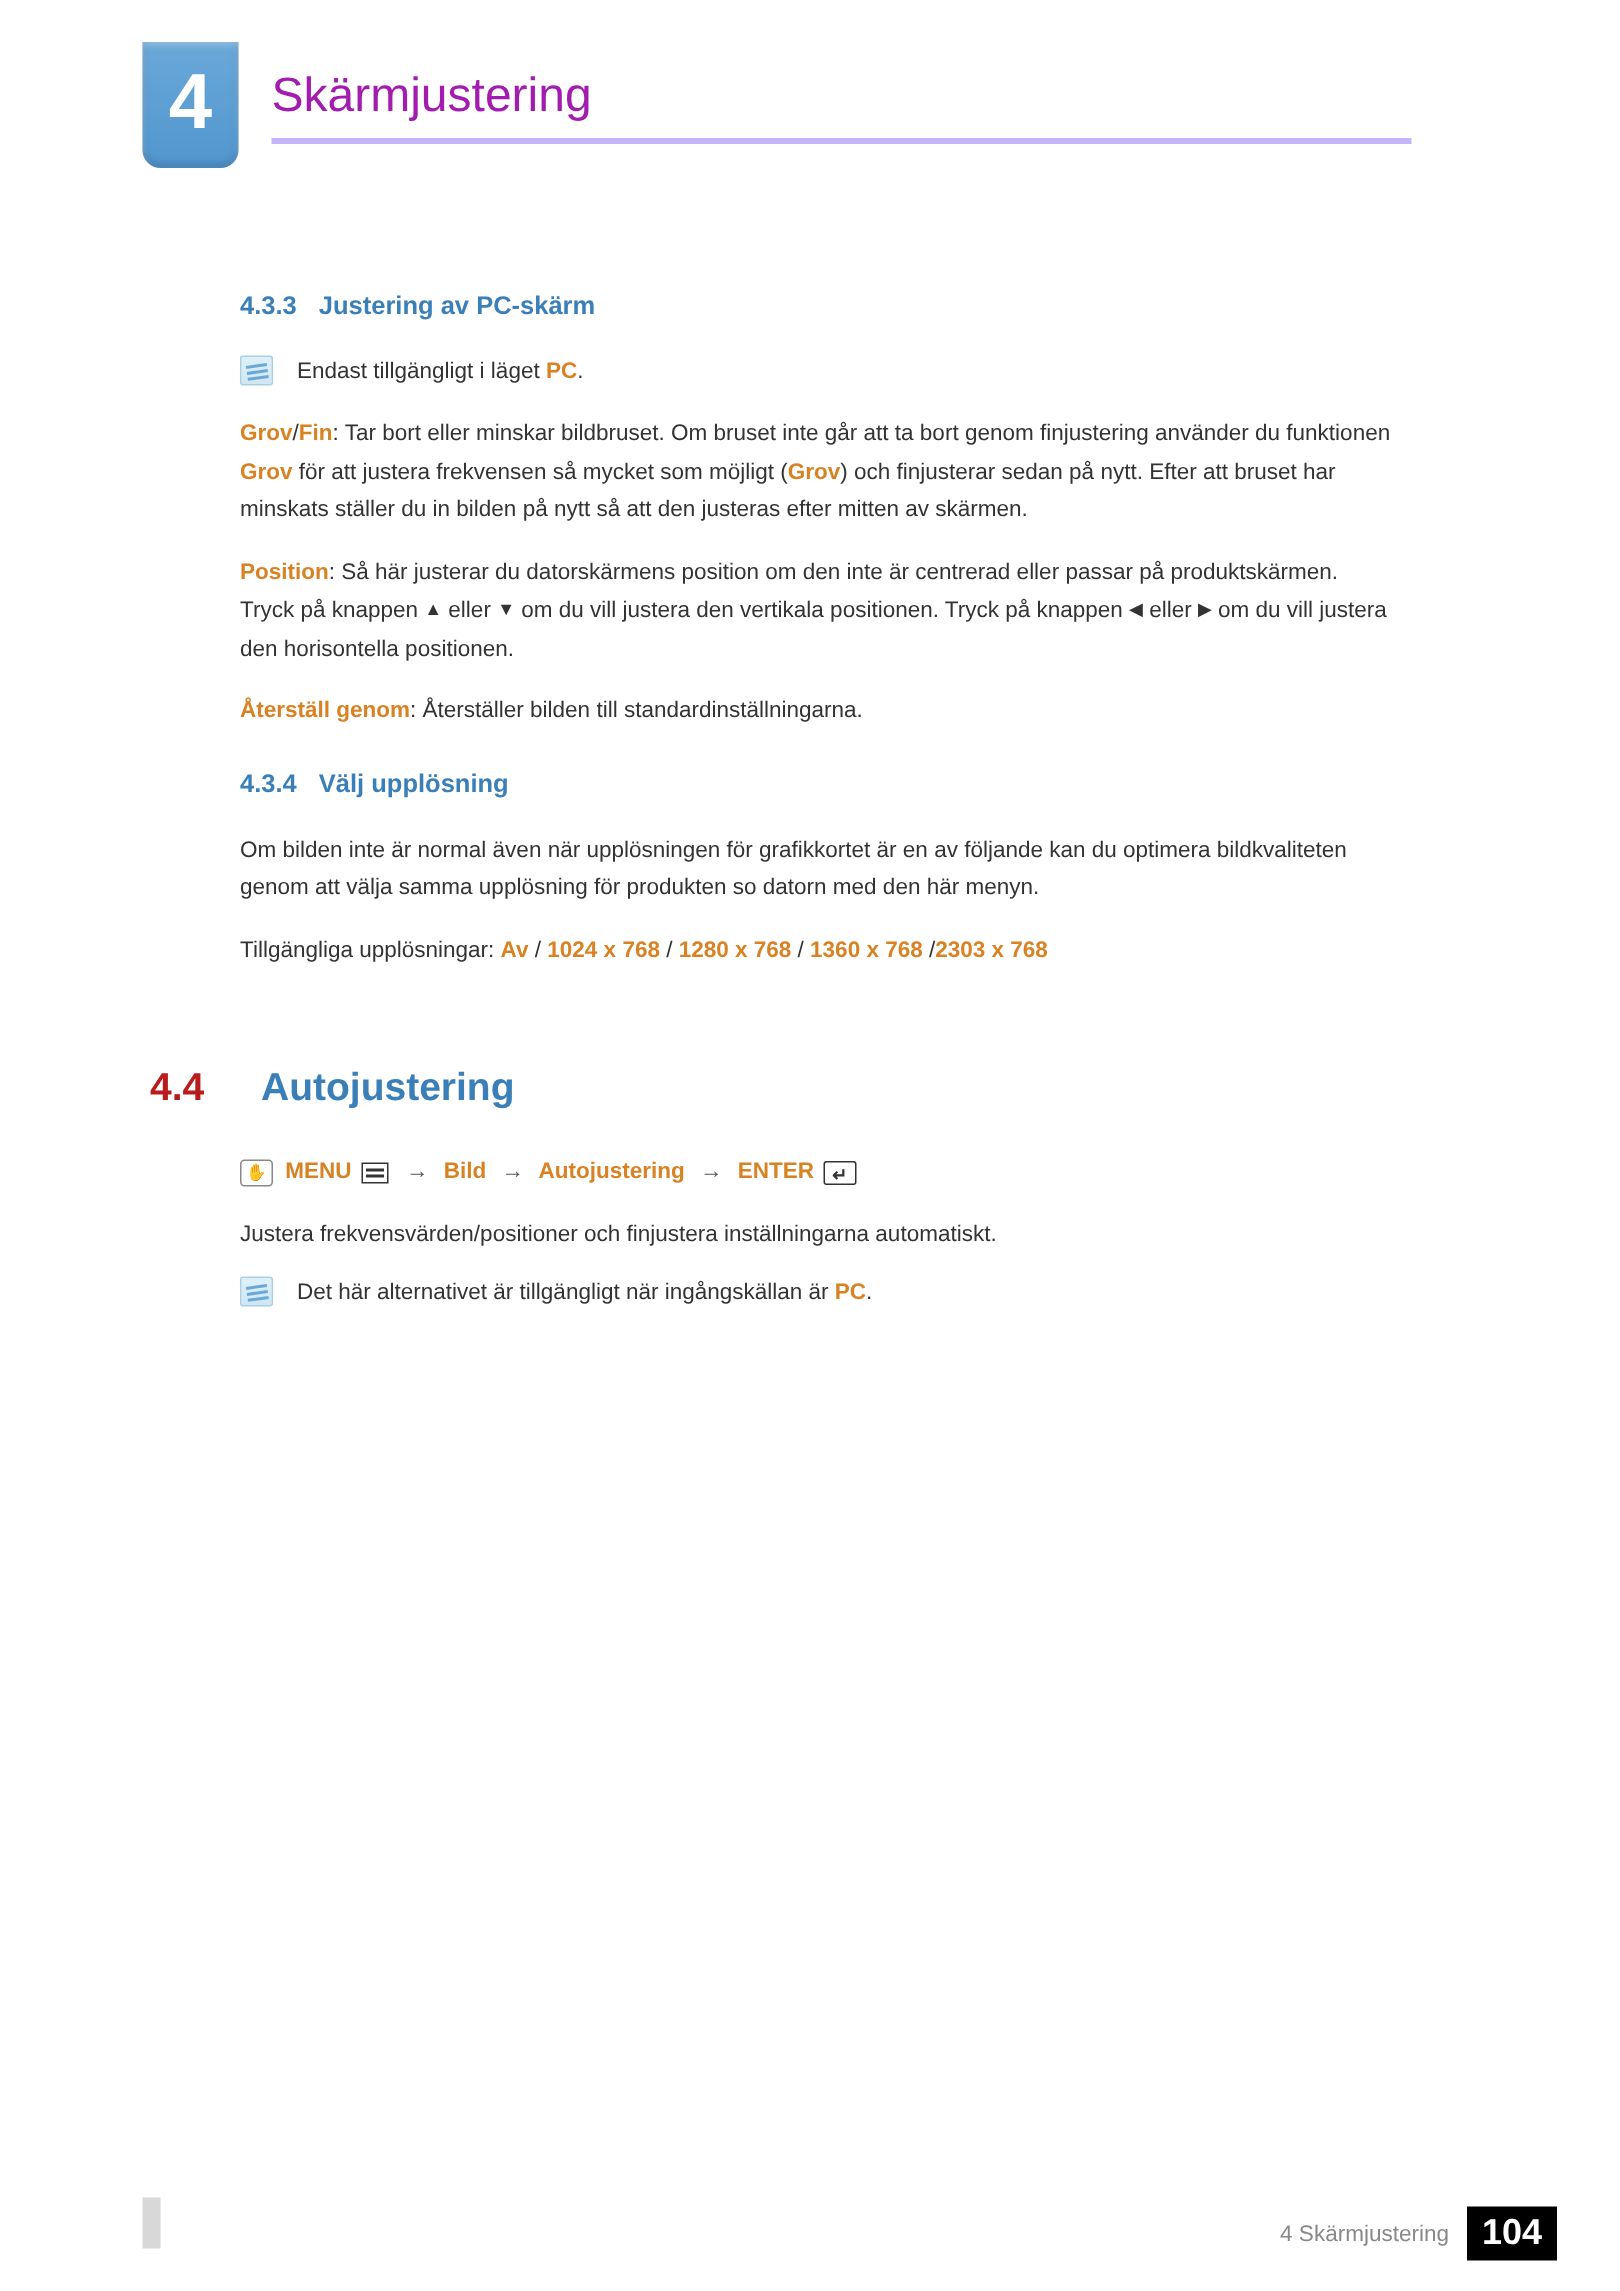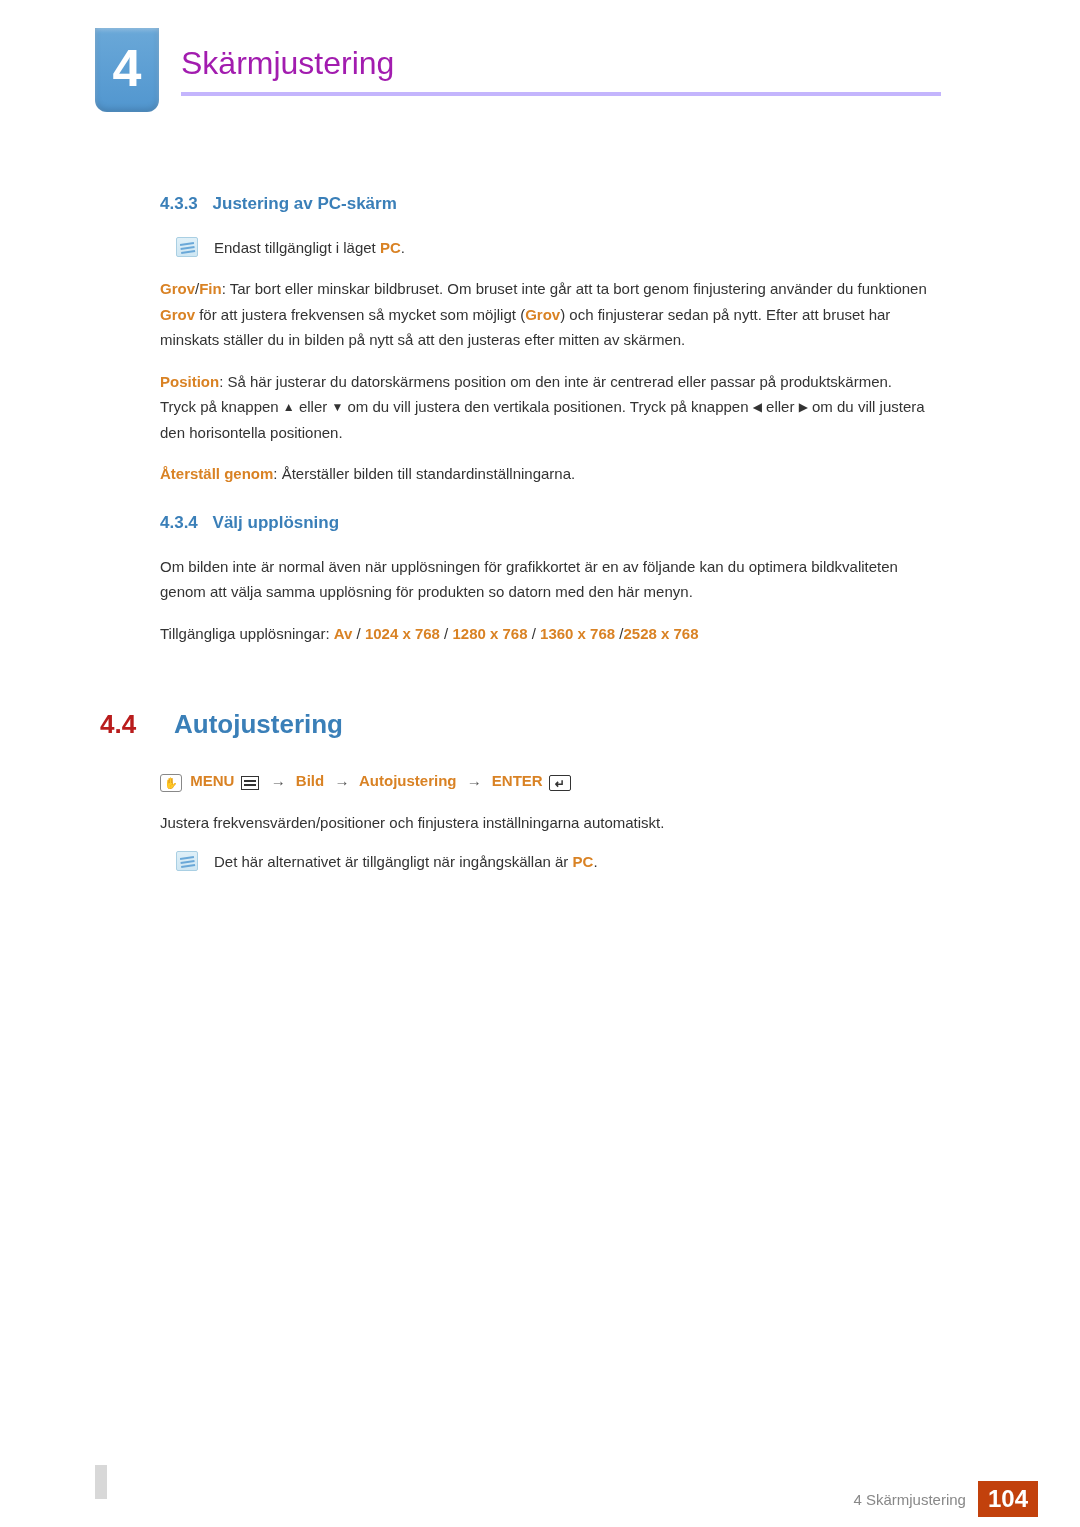--- a/index.html
+++ b/index.html
@@ -59,21 +59,21 @@
     color: #3a7fb8;
     font-weight: bold;
     font-size: 17px;
     margin-bottom: 16px;
   }
   .sec-num-blue .num { margin-right: 10px; }
   .note-row {
     display: flex;
     align-items: flex-start;
     gap: 16px;
-    margin: 8px 0 12px 16px;
+    margin: 8px 0 12px 0;
   }
   .note-icon {
     width: 22px;
     height: 20px;
     background: linear-gradient(#dff0f8,#cfe7f3);
     border:1px solid #a9cfe3;
     border-radius: 2px;
     position: relative;
     flex-shrink: 0;
     margin-top: 2px;
@@ -150,29 +150,29 @@
   }
   .enter-icon::after {
     content:"↵";
     position:absolute;
     top:-2px; left:5px;
     font-size:12px;
   }
   .tri { display: inline-block; font-size: 12px; vertical-align: 1px; }
   .footer {
     position: absolute;
-    bottom: 10px;
+    bottom: 20px;
     right: 42px;
     display: flex;
     align-items: center;
     gap: 12px;
   }
   .footer-text { color: #888; font-size: 15px; }
   .page-num {
-    background: #c2410c;
+    background: #000000;
     color: #fff;
     font-size: 24px;
     font-weight: bold;
     padding: 4px 10px;
   }
   .left-bar {
     position: absolute;
     bottom: 28px;
     left: 95px;
     width: 12px;
@@ -220,21 +220,21 @@
     </div>
 
     <div class="sec-num-blue mt">
       <span class="num">4.3.4</span>
       <span>Välj upplösning</span>
     </div>
 
     <div class="para">Om bilden inte är normal även när upplösningen för grafikkortet är en av följande kan du optimera bildkvaliteten genom att välja samma upplösning för produkten so datorn med den här menyn.</div>
 
     <div class="para">
-      <span>Tillgängliga upplösningar: </span><span class="orange">Av</span><span> / </span><span class="orange">1024 x 768</span><span> / </span><span class="orange">1280 x 768</span><span> / </span><span class="orange">1360 x 768</span><span> /</span><span class="orange">2528 x 768</span>
+      <span>Tillgängliga upplösningar: </span><span class="orange">Av</span><span> / </span><span class="orange">1024 x 768</span><span> / </span><span class="orange">1280 x 768</span><span> / </span><span class="orange">1360 x 768</span><span> /</span><span class="orange">2303 x 768</span>
     </div>
 
 
     <div class="big-section">
       <div class="big-section-num">4.4</div>
       <div class="big-section-title">Autojustering</div>
     </div>
 
     <div class="nav-path">
       <span class="hand-icon">✋</span>

